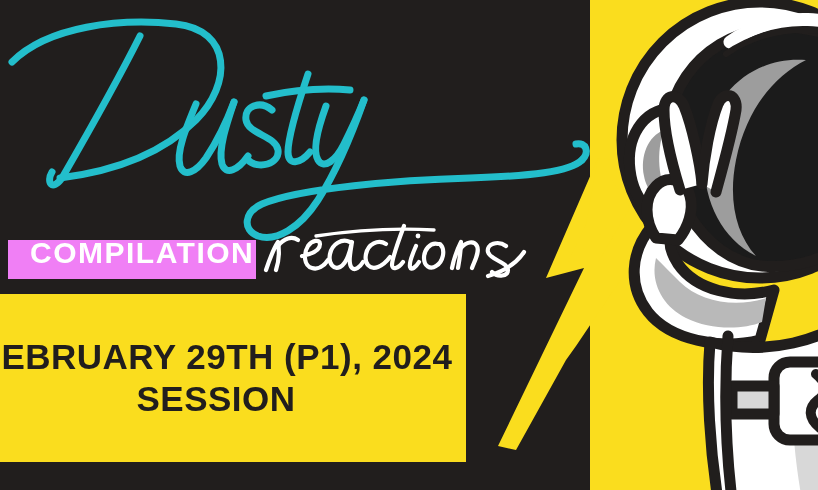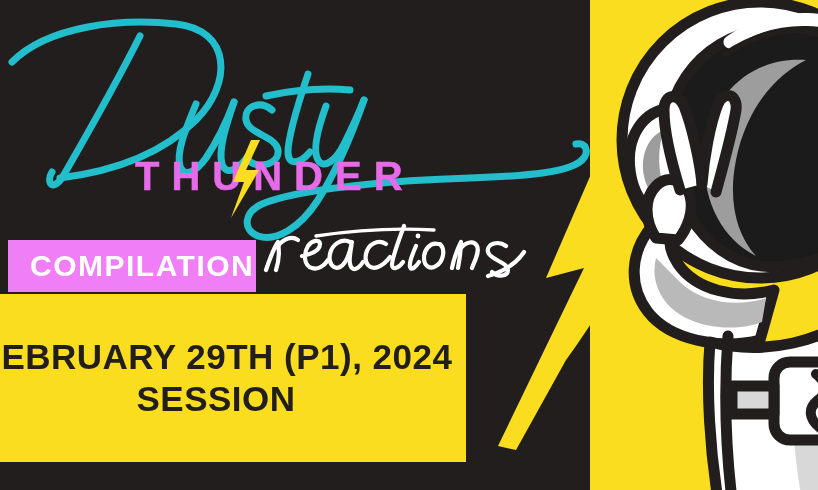--- a/index.html
+++ b/index.html
@@ -23,22 +23,22 @@
     -webkit-text-stroke:0.5px #E56BE8;
   }
   .bolt-small{position:absolute;left:92px;top:-12px;width:36px;height:78px;}
 
   
   .reactions{position:absolute;left:258px;top:212px;width:270px;height:72px;}
   .reactions svg{display:block;}
 
   
   .compilation-badge{
-    position:absolute;left:8px;top:240px;width:248px;height:52px;
-    background:#F07FF5;display:flex;align-items:center;
+    position:absolute;left:8px;top:240px;width:248px;height:39px;
+    background:#F07FF5;display:flex;align-items:flex-end;
   }
   .compilation-text{
     font-family:"Liberation Sans",sans-serif;font-weight:bold;
     font-size:30px;letter-spacing:1.5px;color:#ffffff;
     padding-left:22px;line-height:52px;white-space:nowrap;
   }
 
   
   .title-box{
     position:absolute;left:-34px;top:294px;width:500px;height:168px;
@@ -89,26 +89,20 @@
                  C 352 128, 360 110, 364 100"></path>
         <path d="M364 100 C 352 134, 336 172, 318 200 C 300 228, 276 242, 258 236
                  C 242 230, 244 212, 262 204 C 300 188, 400 180, 470 178
                  C 530 176, 570 172, 582 160"></path>
 
         <path d="M582 160 C 590 152, 586 142, 576 144"></path>
       </g>
     </svg>
   </div>
 
-  <div class="thunder-row">
-    <div class="thunder-word">THUNDER</div>
-    <svg class="bolt-small" viewBox="0 0 36 78" xmlns="http://www.w3.org/2000/svg" aria-hidden="true">
-      <polygon fill="#FADD1E" points="24,0 6,42 17,42 4,78 32,30 19,30 33,0"></polygon>
-    </svg>
-  </div>
 
   <div class="reactions">
     <svg viewBox="0 0 270 72" xmlns="http://www.w3.org/2000/svg" aria-hidden="true">
       <g fill="none" stroke="#ffffff" stroke-width="4.2" stroke-linecap="round" stroke-linejoin="round">
 
         <path d="M8 58 C 12 46, 16 36, 20 30 C 22 42, 20 52, 18 58"></path>
         <path d="M20 34 C 26 26, 34 24, 40 28"></path>
 
         <path d="M44 44 C 54 42, 62 38, 62 32 C 62 27, 54 28, 50 34 C 45 42, 46 54, 54 56 C 60 58, 66 54, 70 48"></path>
 

